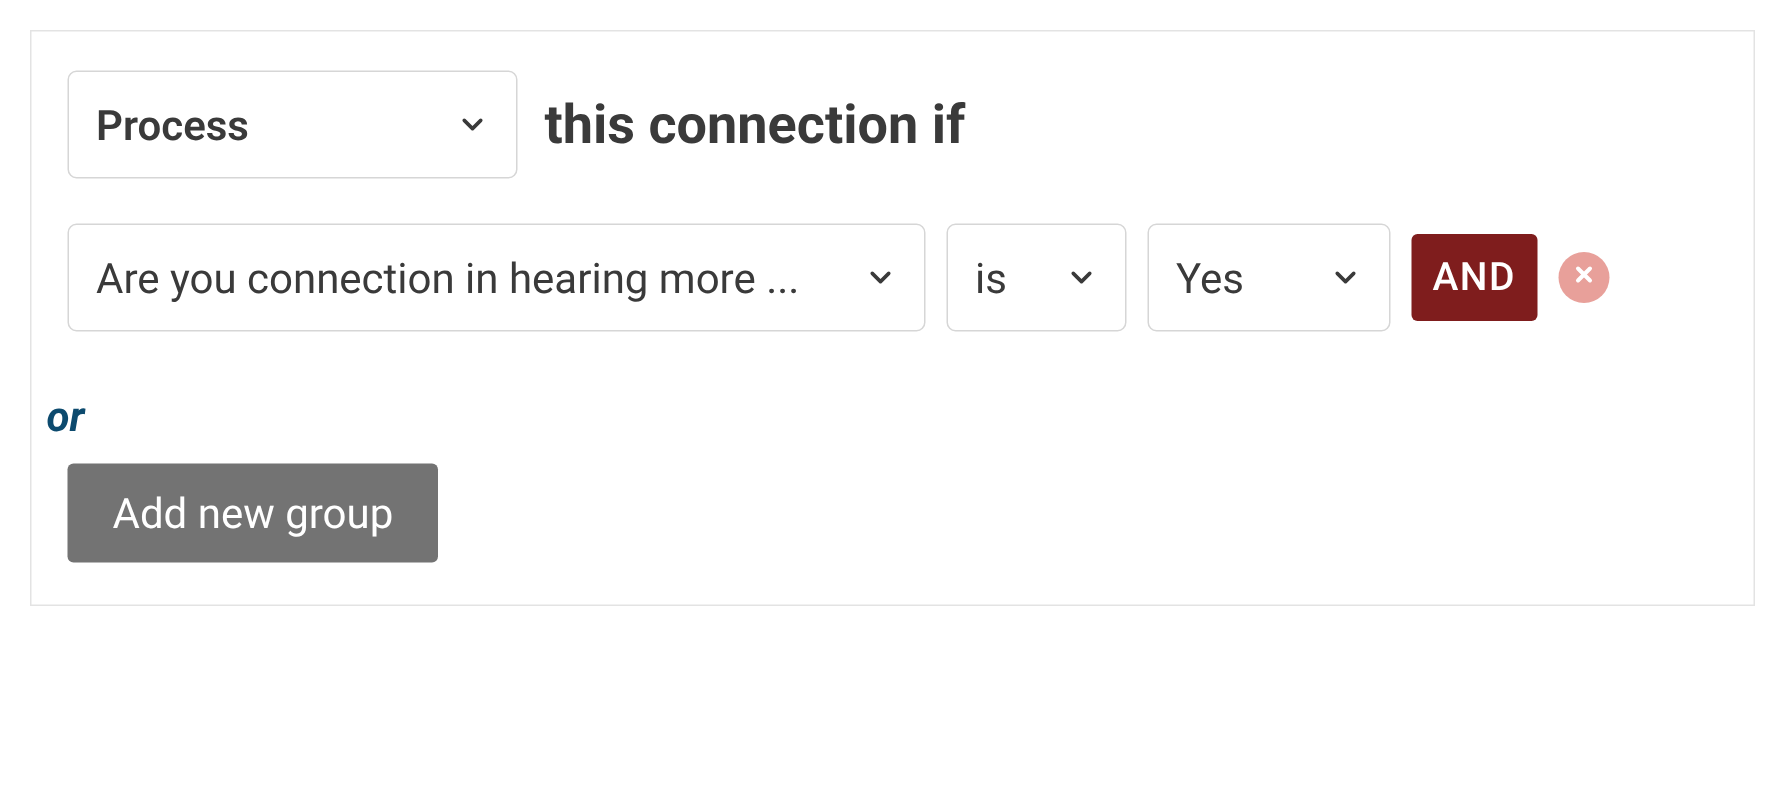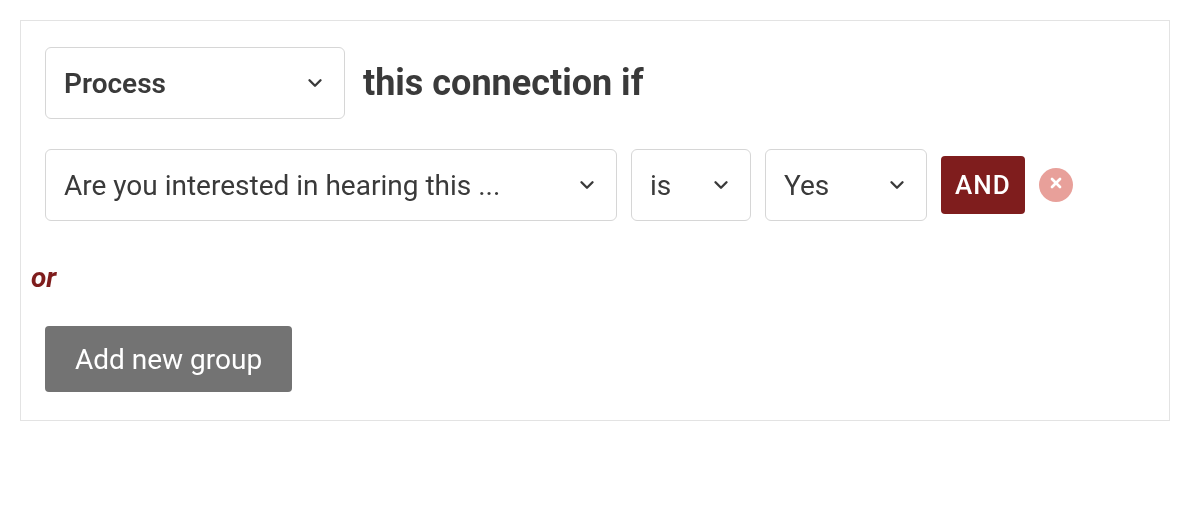--- a/index.html
+++ b/index.html
@@ -66,23 +66,23 @@
     width: 34px;
     height: 34px;
     border-radius: 50%;
     background: #e8a09a;
     cursor: pointer;
   }
   .or-label {
     font-size: 28px;
     font-weight: 700;
     font-style: italic;
-    color: #7f1d1d;
+    color: #0c4a6e;
     margin-left: -14px;
-    margin-bottom: 32px;
+    margin-bottom: 15px;
   }
   .add-group-btn {
     display: inline-flex;
     align-items: center;
     justify-content: center;
     height: 66px;
     padding: 0 30px;
     background: #737373;
     color: #fff;
     font-size: 28px;
@@ -110,21 +110,21 @@
         <svg width="22" height="22" viewBox="0 0 24 24" fill="none" stroke="#3a3a3a" stroke-width="2.6" stroke-linecap="round" stroke-linejoin="round">
             <polyline points="6 9 12 15 18 9"></polyline>
           </svg>
       </span>
     </div>
     <span class="label-text">this connection if</span>
   </div>
 
   <div class="row row-rule">
     <div class="select select-field">
-      <span class="ellipsis">Are you interested in hearing this ...</span>
+      <span class="ellipsis">Are you connection in hearing more ...</span>
       <span class="chevron">
         <svg width="22" height="22" viewBox="0 0 24 24" fill="none" stroke="#3a3a3a" stroke-width="2.6" stroke-linecap="round" stroke-linejoin="round">
             <polyline points="6 9 12 15 18 9"></polyline>
           </svg>
       </span>
     </div>
     <div class="select select-op">
       <span>is</span>
       <span class="chevron">
         <svg width="22" height="22" viewBox="0 0 24 24" fill="none" stroke="#3a3a3a" stroke-width="2.6" stroke-linecap="round" stroke-linejoin="round">

